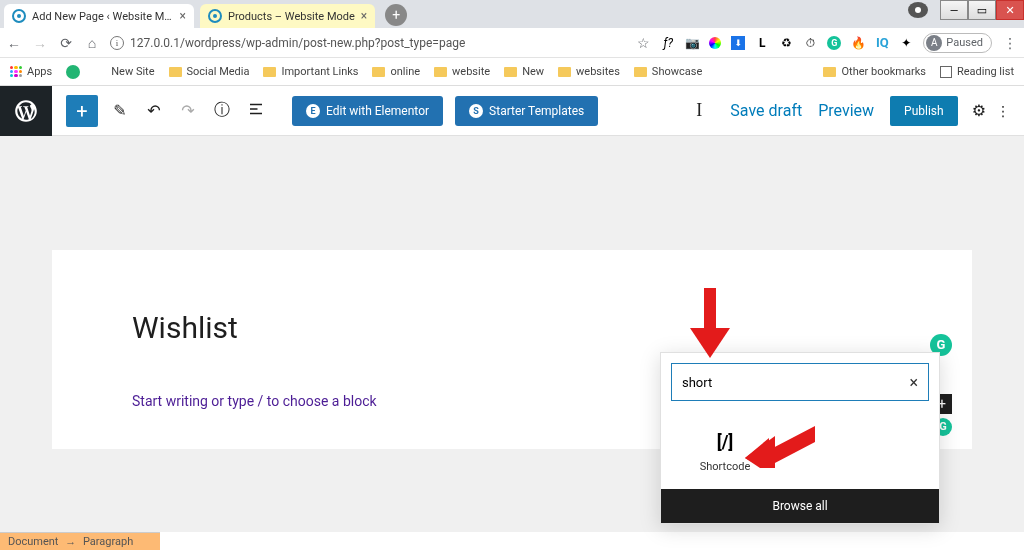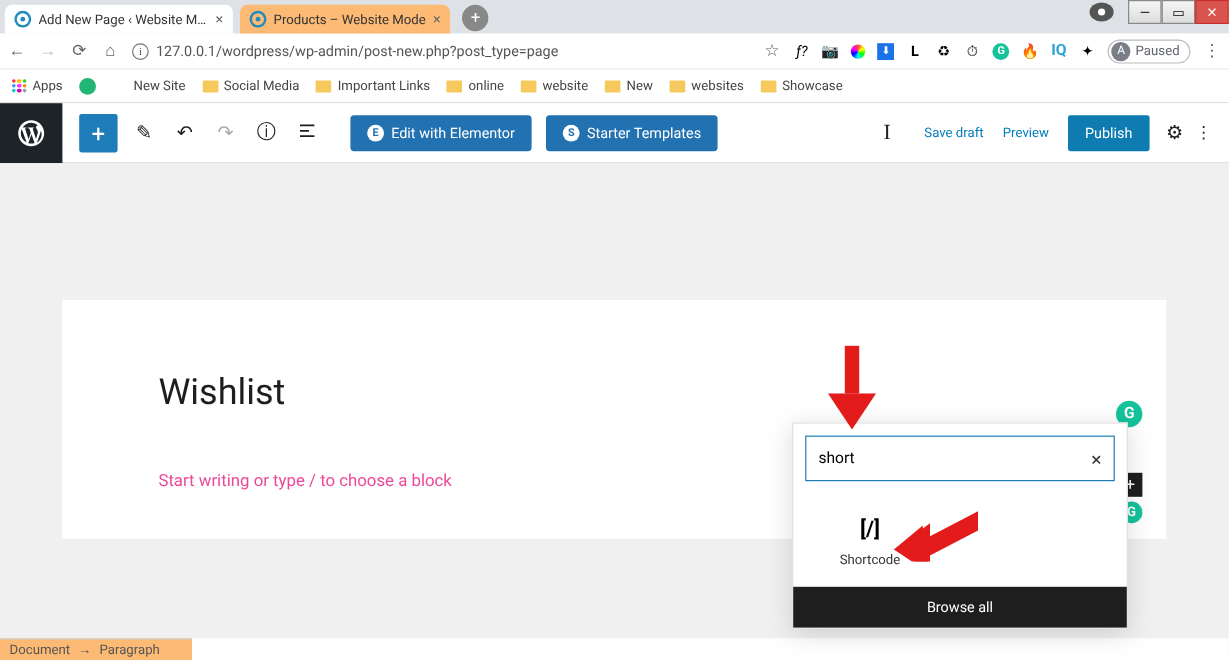--- a/index.html
+++ b/index.html
@@ -8,21 +8,21 @@
   
   .window-controls { position: absolute; top: 0; right: 0; display: flex; z-index: 100; }
   .win-btn { width: 28px; height: 20px; display: flex; align-items: center; justify-content: center; font-size: 11px; border: 1px solid #888; background: linear-gradient(#f5f5f5,#ddd); }
   .win-btn.close { background: #d9534f; color: #fff; border-color: #c9302c; }
   .rec-btn { position: absolute; top: 2px; right: 96px; width: 20px; height: 16px; border-radius: 50%; background: #555; display:flex; align-items:center; justify-content:center; }
   .rec-btn::after { content:''; width:6px; height:6px; border-radius:50%; background:#fff; }
 
   
   .tabstrip { height: 28px; background: #dee1e6; display: flex; align-items: flex-end; padding-left: 4px; padding-top: 4px; }
   .tab { height: 24px; background: #fff; border-radius: 6px 6px 0 0; display: flex; align-items: center; padding: 0 8px; font-size: 11px; color: #333; margin-right: 6px; max-width: 190px; }
-  .tab.inactive { background: #fdba74; }
+  .tab.inactive { background: #fef9c3; }
   .tab .favicon { width: 14px; height: 14px; border-radius: 50%; border: 2px solid #1e8cbe; margin-right: 6px; flex-shrink: 0; position: relative; }
   .tab .favicon::after { content:''; position:absolute; width:4px; height:4px; background:#1e8cbe; border-radius:50%; top:3px; left:3px; }
   .tab .tab-title { white-space: nowrap; overflow: hidden; text-overflow: ellipsis; flex: 1; }
   .tab .tab-close { margin-left: 6px; color: #666; font-size: 12px; }
   .newtab { width: 22px; height: 22px; border-radius: 50%; background: #888; color: #fff; display: flex; align-items: center; justify-content: center; margin-left: 4px; font-size: 14px; margin-bottom: 2px; }
 
   
   .addrbar { height: 30px; background: #fff; display: flex; align-items: center; padding: 0 6px; border-bottom: 1px solid #e3e3e3; gap: 10px; }
   .nav-ico { color: #606368; font-size: 14px; width: 16px; text-align: center; }
   .url-box { flex: 1; display: flex; align-items: center; font-size: 12px; color: #555; }
@@ -50,30 +50,30 @@
   .wp-bar { height: 50px; background: #fff; display: flex; align-items: center; border-bottom: 1px solid #e0e0e0; }
   .wp-logo { width: 52px; height: 50px; background: #1d2327; display:flex; align-items:center; justify-content:center; }
   .wp-logo svg { width: 26px; height: 26px; fill: #fff; }
   .add-block { width: 32px; height: 32px; background: #1e7db8; color:#fff; display:flex; align-items:center; justify-content:center; font-size:20px; margin-left: 14px; border-radius:2px; }
   .tool-ico { width: 24px; margin-left: 10px; color:#1e1e1e; font-size:16px; text-align:center; }
   .tool-svg { width:18px; height:18px; }
   .btn-primary { background:#2271b1; color:#fff; border:none; padding:8px 14px; border-radius:3px; font-size:12px; display:flex; align-items:center; gap:6px; margin-left: 24px; }
   .btn-primary .bi { width:14px; height:14px; border-radius:50%; background:#fff; color:#2271b1; display:inline-flex; align-items:center; justify-content:center; font-size:9px; font-weight:bold; }
   .spacer { flex: 1; }
   .cursor-I { font-family: serif; font-size:18px; color:#222; margin-right: 28px; }
-  .link-teal { color:#007cba; font-size:11px; margin-right:16px; }
+  .link-teal { color:#007cba; font-size:16px; margin-right:16px; }
   .publish { background:#0e7cb0; color:#fff; padding:8px 14px; border-radius:2px; font-size:12px; margin-right:14px; }
   .gear { margin-right:10px; color:#1e1e1e; }
   .kebab { margin-right:14px; color:#1e1e1e; font-size:14px; }
 
   
   .editor { background:#f0f0f0; height: calc(550px - 28px - 30px - 28px - 50px - 18px); display:flex; justify-content:center; position:relative; padding-top: 30px; align-items: center;}
   .canvas { background:#fff; width: 920px; padding: 60px 80px 40px; position: relative; }
   .page-title { font-size: 30px; font-weight: 400; color:#1e1e1e; margin-bottom: 48px; }
-  .placeholder { color:#ec4899; font-size: 14px; }
+  .placeholder { color:#4c1d95; font-size: 14px; }
   .grammarly { position:absolute; right: 20px; top: 84px; width:22px; height:22px; border-radius:50%; background:#15c39a; color:#fff; display:flex; align-items:center; justify-content:center; font-size:13px; font-weight:bold; }
   .add-inline { position:absolute; right: 20px; top: 144px; width:20px; height:20px; background:#1e1e1e; color:#fff; display:flex; align-items:center; justify-content:center; font-size:14px; }
   .grammarly2 { position:absolute; right: 20px; top: 168px; width:18px; height:18px; border-radius:50%; background:#15c39a; color:#fff; display:flex; align-items:center; justify-content:center; font-size:11px; font-weight:bold; }
 
   
   .inserter { position:absolute; left: 660px; top: 352px; width: 280px; background:#fff; border:1px solid #e0e0e0; box-shadow: 0 4px 20px rgba(0,0,0,.15); z-index: 50; }
   .ins-search { margin: 10px; border:1.5px solid #1e7db8; height: 38px; display:flex; align-items:center; padding: 0 10px; }
   .ins-search input { border:none; outline:none; flex:1; font-size:13px; }
   .ins-search .clear { font-size:16px; color:#333; }
   .ins-results { padding: 20px 0 16px; display:flex; justify-content:flex-start; padding-left: 24px; }
@@ -187,20 +187,30 @@
       <span>New</span>
     </span>
   <span class="bk">
       <span class="folder-ico"></span>
       <span>websites</span>
     </span>
   <span class="bk">
       <span class="folder-ico"></span>
       <span>Showcase</span>
     </span>
+  <div class="book-right">
+    <span class="bk">
+        <span class="folder-ico"></span>
+        <span>Other bookmarks</span>
+      </span>
+    <span class="bk">
+        <span class="rl-ico"></span>
+        <span>Reading list</span>
+      </span>
+  </div>
 </div>
 
 <div class="wp-bar">
   <div class="wp-logo">
     <svg viewBox="0 0 24 24">
         <path d="M12 2C6.5 2 2 6.5 2 12s4.5 10 10 10 10-4.5 10-10S17.5 2 12 2zm-8 10c0-1.2.3-2.3.7-3.3l3.8 10.4C5.5 17.6 4 15 4 12zm8 8c-.8 0-1.5-.1-2.2-.3l2.4-6.9 2.4 6.7c-.8.3-1.7.5-2.6.5zm1.1-11.7c.5 0 .9-.1.9-.1.4 0 .4-.7-.1-.6 0 0-1.3.1-2.1.1-.8 0-2.1-.1-2.1-.1-.4 0-.5.6 0 .6 0 0 .4.1.8.1l1.2 3.3-1.7 5.1-2.8-8.4c.5 0 .9-.1.9-.1.4 0 .4-.7-.1-.6 0 0-1.3.1-2.1.1h-.5C7 5.5 9.3 4 12 4c2 0 3.8.8 5.1 2h-.1c-.8 0-1.3.7-1.3 1.4 0 .6.4 1.2.8 1.8.3.5.6 1.2.6 2.1 0 .7-.3 1.4-.6 2.5l-.8 2.6-2.6-8.1zm6.1 1.3c.5 1 .8 2.1.8 3.4 0 2.7-1.5 5.1-3.6 6.4l2.4-7c.5-1.1.6-2 .6-2.8h-.2z"></path>
       </svg>
   </div>
   <div class="add-block">+</div>
   <span class="tool-ico">✎</span>

